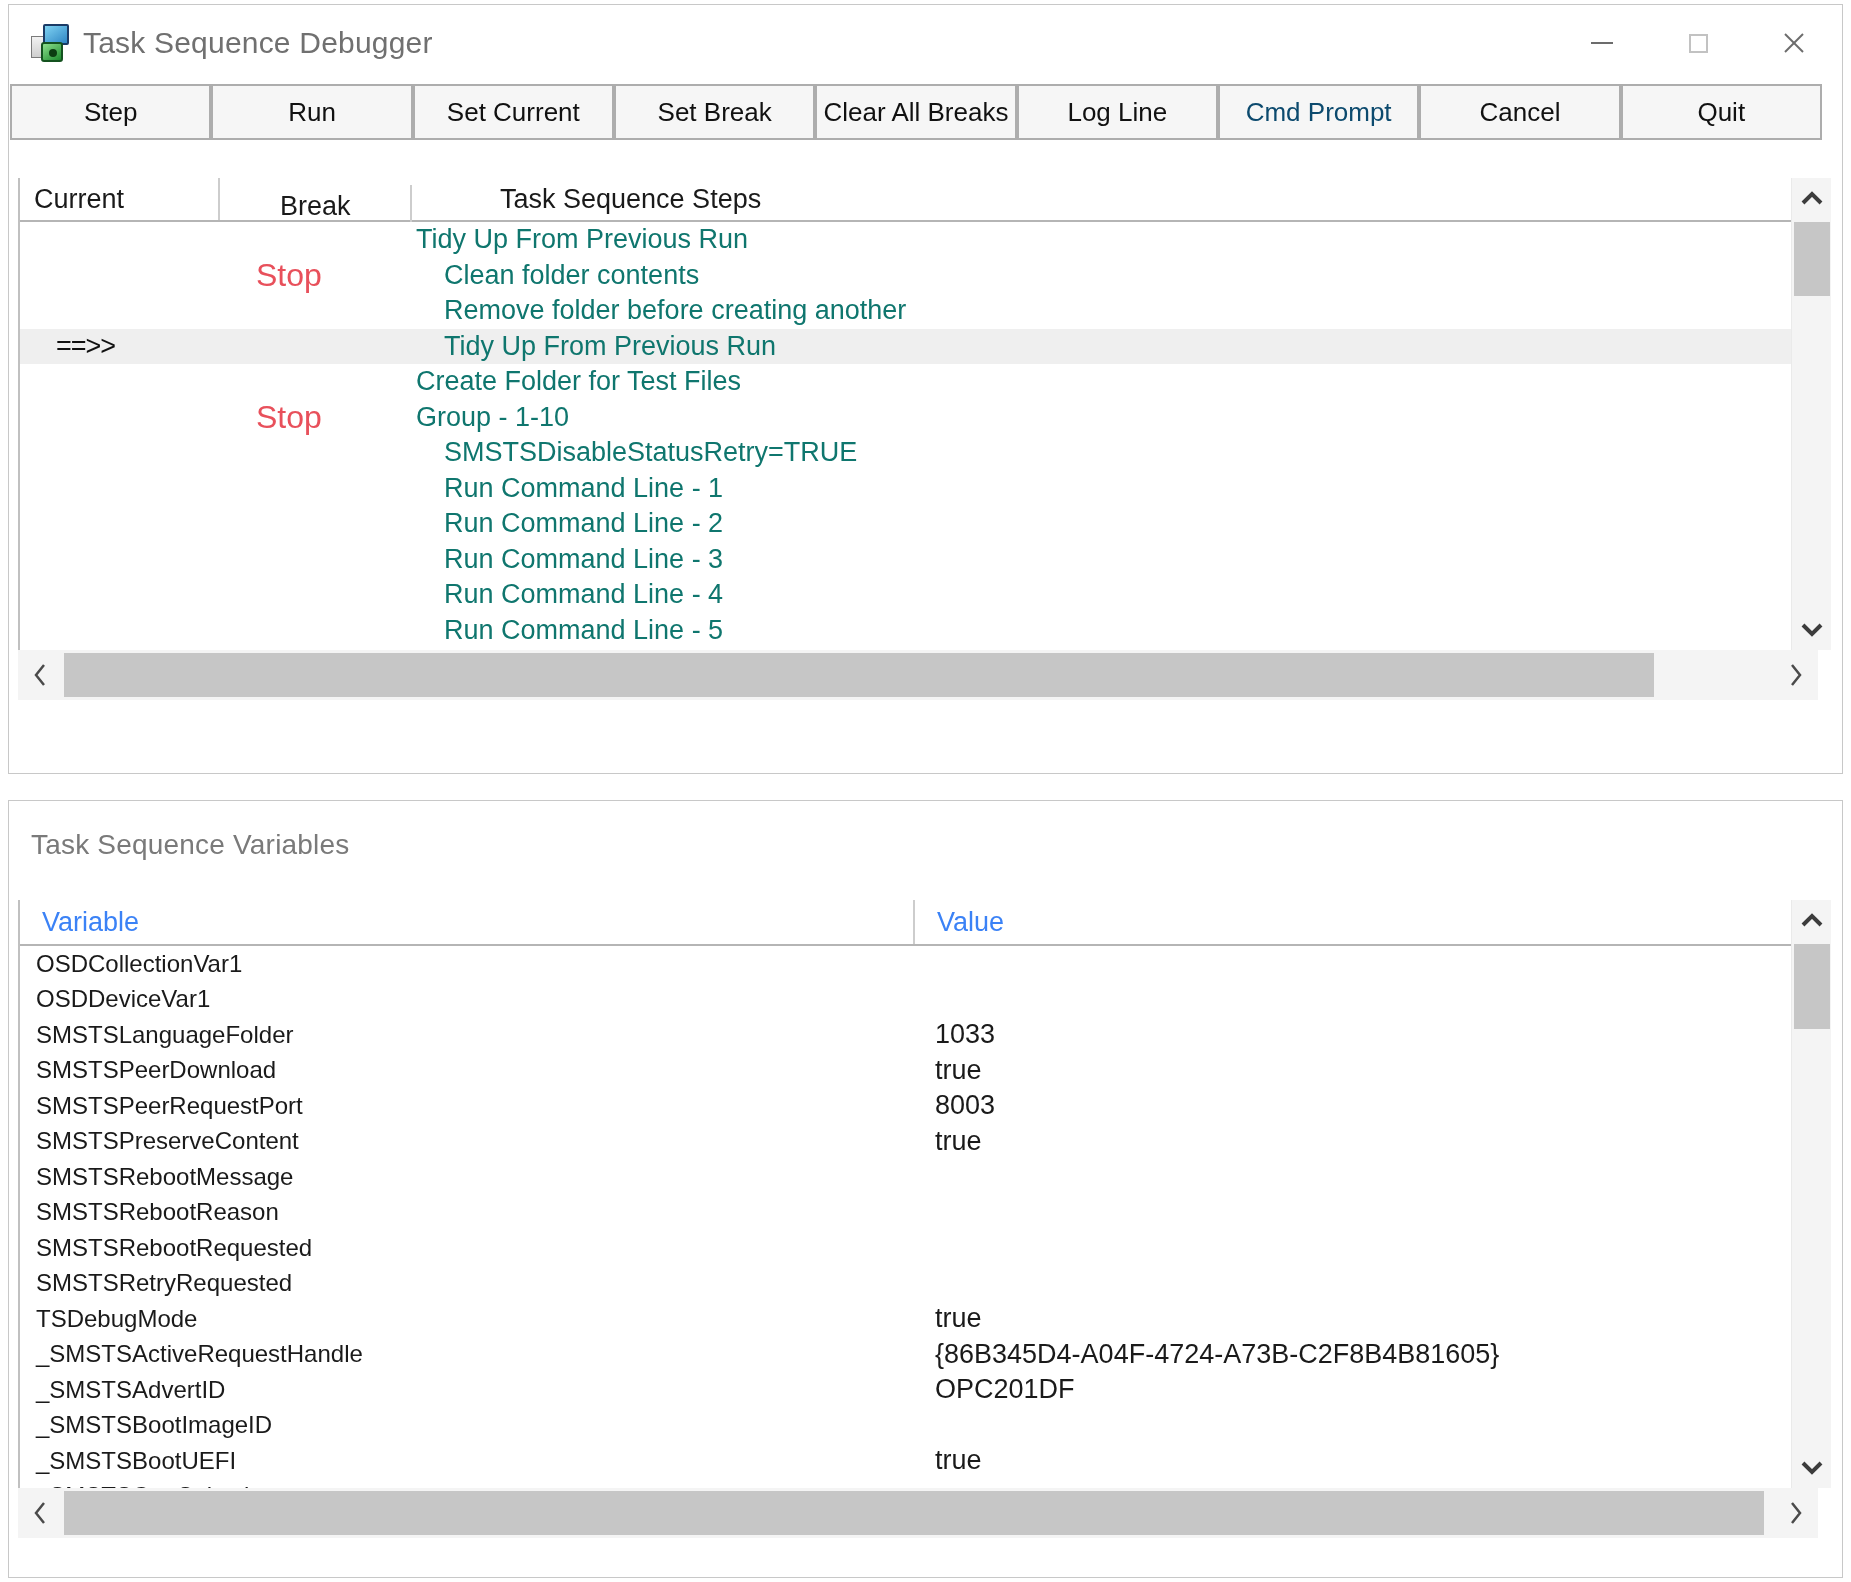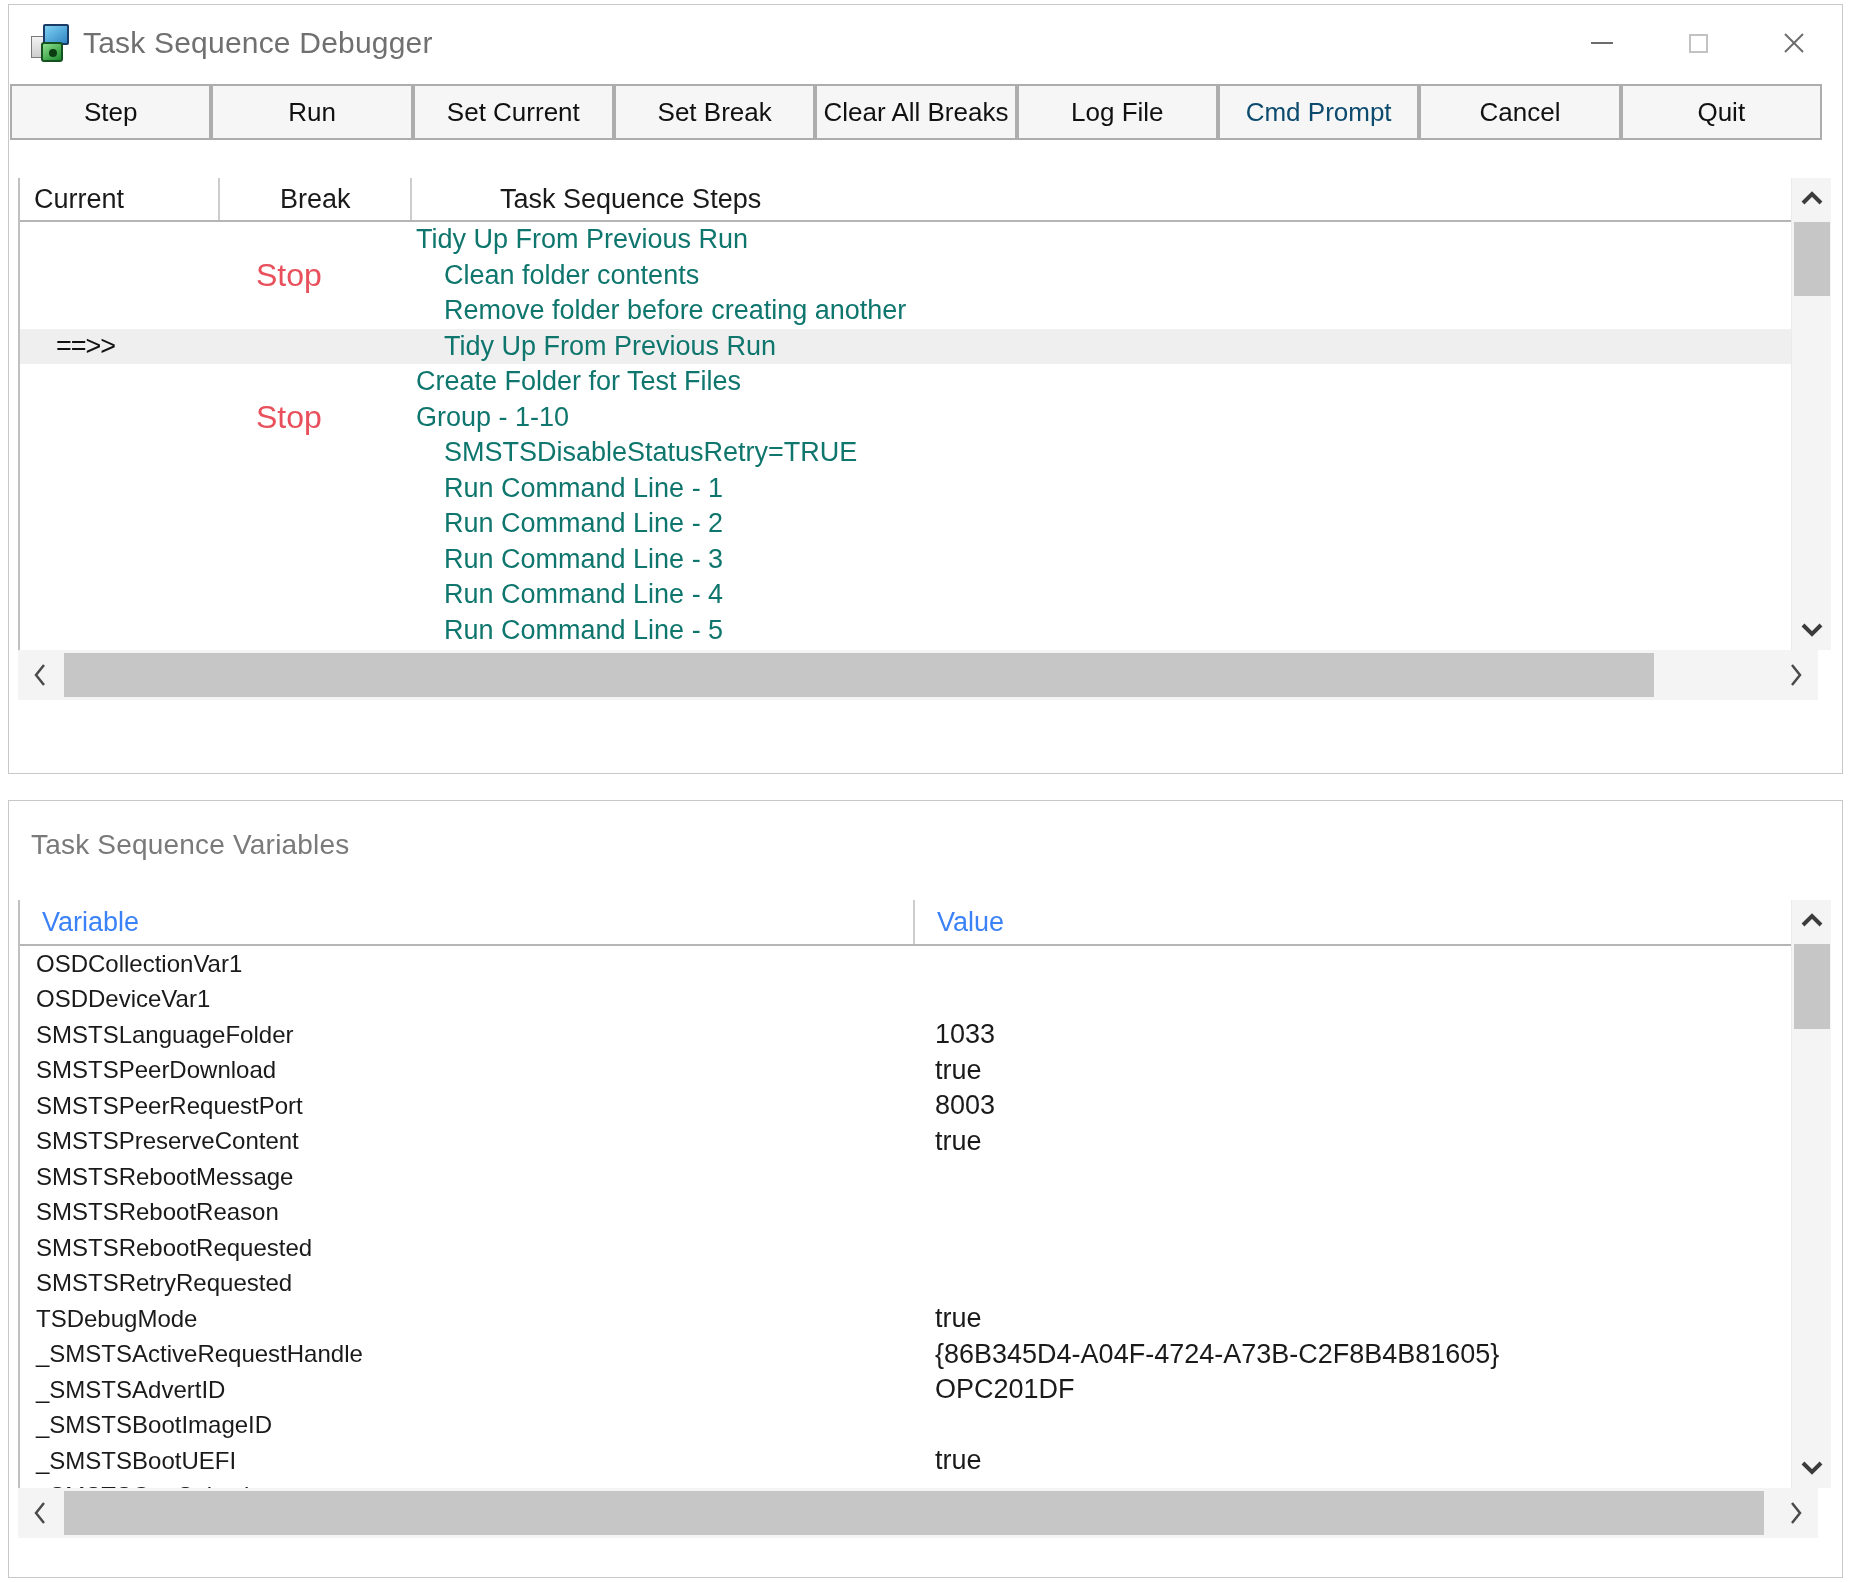--- a/index.html
+++ b/index.html
@@ -139,21 +139,21 @@
   .col-h {
     font-size: 27px;
     color: #1a1a1a;
     padding-left: 14px;
     display: flex;
     align-items: center;
     border-right: 2px solid #cdcdcd;
     height: 42px;
   }
   .col-h.current { width: 200px; }
-  .col-h.break   { width: 146px; }
+  .col-h.break   { width: 146px; margin-top: 7px; }
   .col-h.steps   { flex: 1; border-right: none; margin-left: 28px; }
 
   .steps-body {
     position: relative;
     height: 426px;
     overflow: hidden;
     background: #ffffff;
   }
   .step-row {
     display: flex;
@@ -333,21 +333,21 @@
       </div>
     </div>
   </div>
 
   <div class="toolbar" id="toolbar">
       <button class="tb-btn">Step</button>
       <button class="tb-btn">Run</button>
       <button class="tb-btn">Set Current</button>
       <button class="tb-btn">Set Break</button>
       <button class="tb-btn">Clear All Breaks</button>
-      <button class="tb-btn">Log File</button>
+      <button class="tb-btn">Log Line</button>
       <button class="tb-btn disabled">Cmd Prompt</button>
       <button class="tb-btn">Cancel</button>
       <button class="tb-btn">Quit</button>
     </div>
 
   <div class="steps-panel">
     <div class="col-headers">
       <div class="col-h current">Current</div>
       <div class="col-h break">Break</div>
       <div class="col-h steps">Task Sequence Steps</div>

